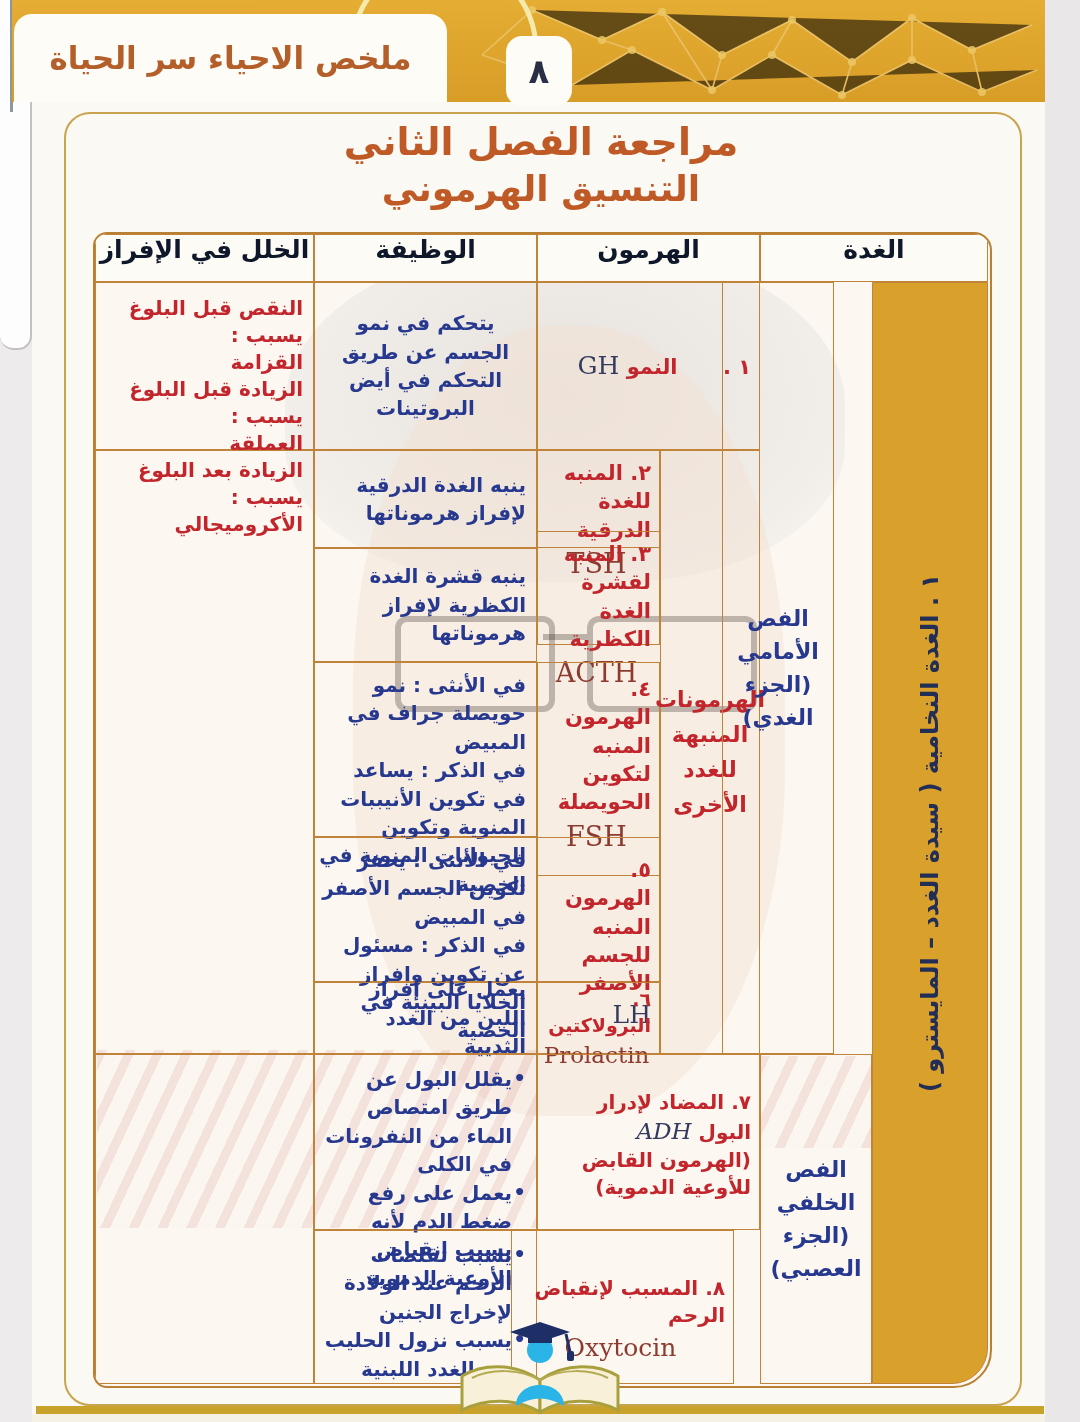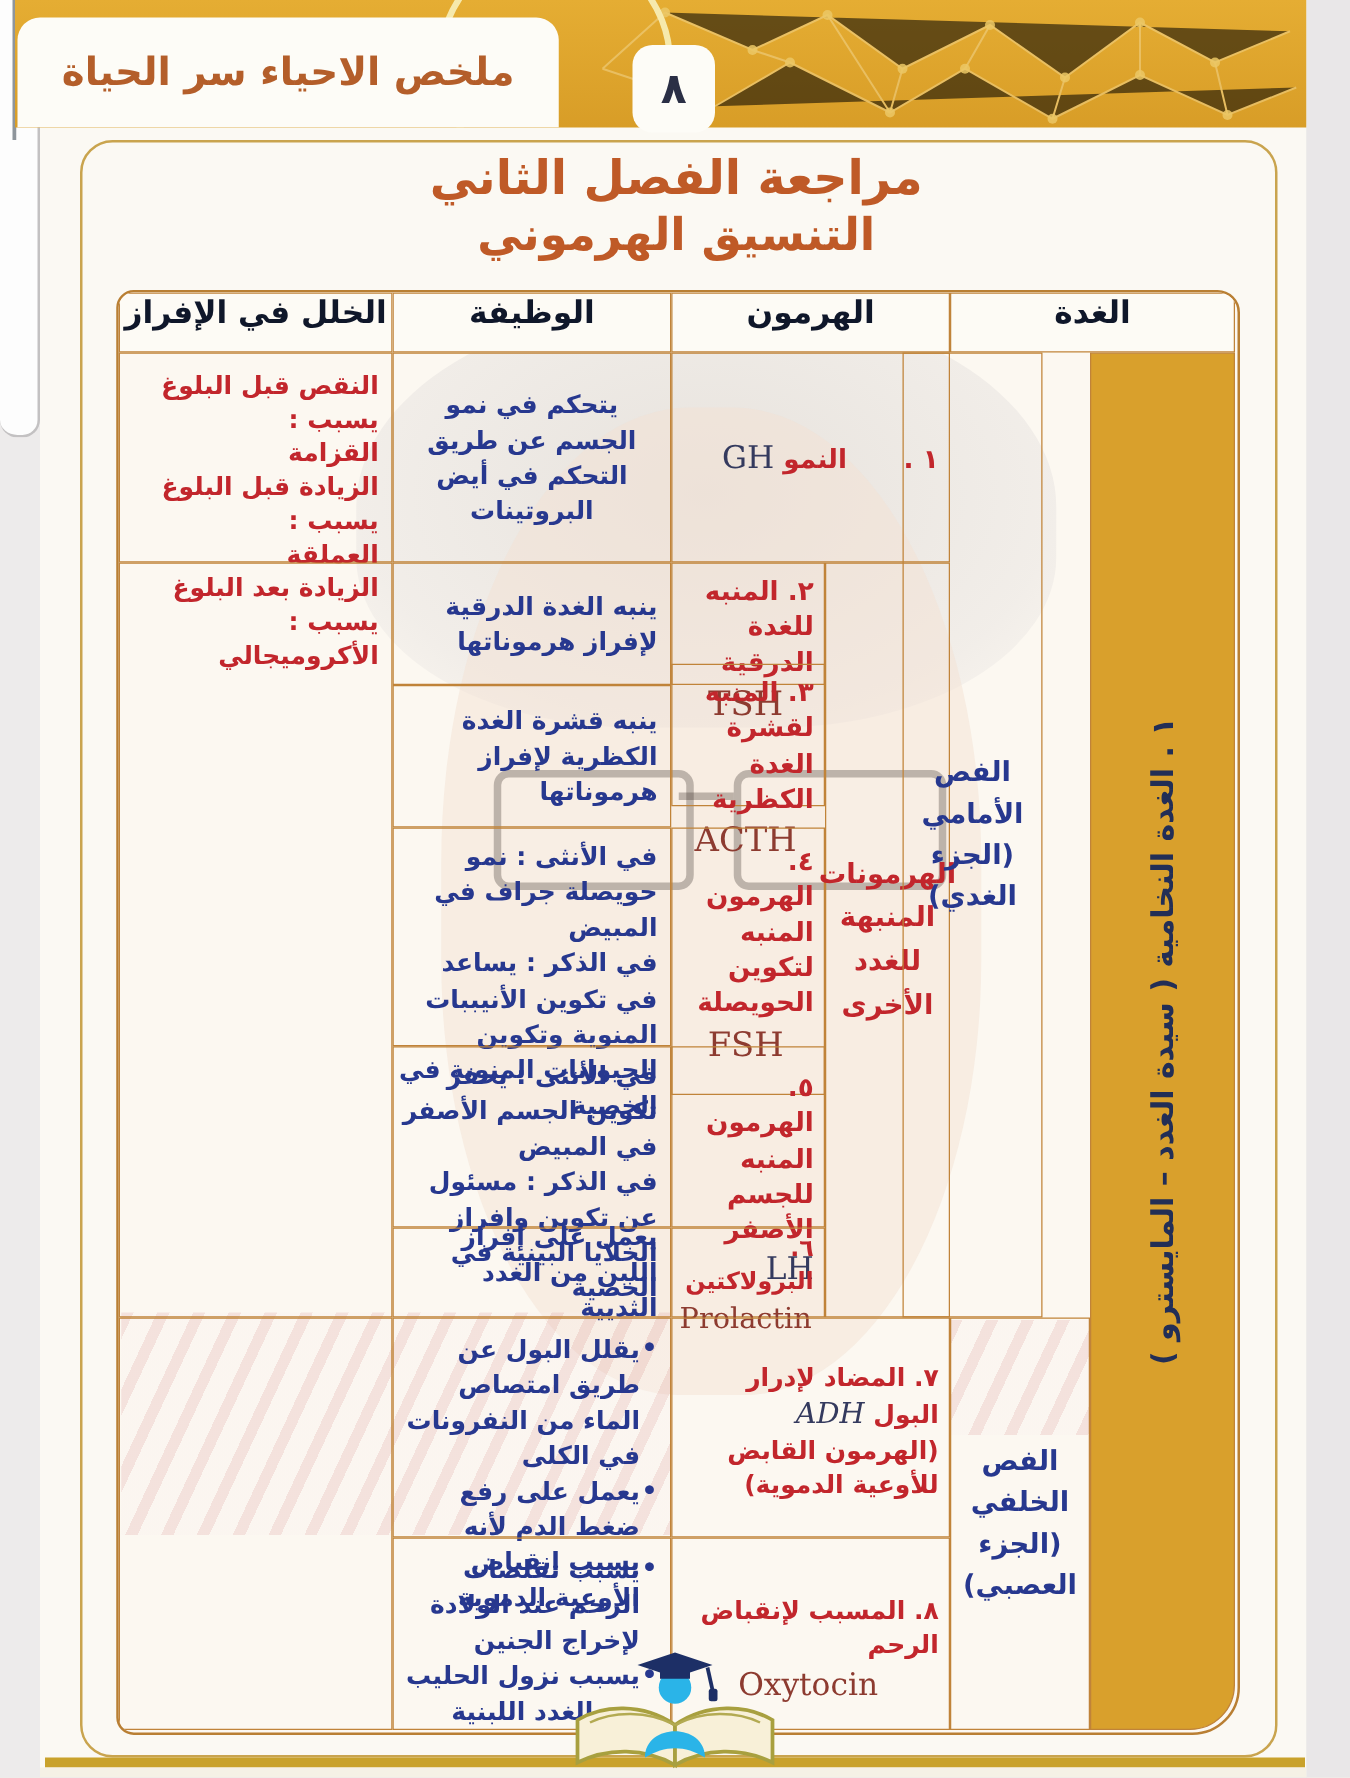--- a/index.html
+++ b/index.html
@@ -193,21 +193,21 @@
     </div>
     <div class="cell hcell" style="left:442px;top:748px;width:123px;height:72px;padding-top:4px;font-size:19px;">
       <span>٦. البرولاكتين</span>
       <span class="abbr-maroon" style="font-size:23px;">Prolactin</span>
     </div>
     <div class="cell hcell" style="left:442px;top:820px;width:223px;height:176px;padding-top:34px;font-size:20px;">
       <span>٧. المضاد لإدرار البول</span>
       <span class="abbr-dark" style="font-size:23px;font-style:italic;">ADH</span>
       <span class="pre" style="display:block;">(الهرمون القابض للأوعية الدموية)</span>
     </div>
-    <div class="cell hcell" style="left:442px;top:996px;width:223px;height:154px;padding-top:44px;font-size:20px;">
+    <div class="cell hcell" style="left:416px;top:996px;width:223px;height:154px;padding-top:44px;font-size:20px;">
       <span>٨. المسبب لإنقباض الرحم</span>
       <span class="abbr-maroon" style="font-size:25px;">Oxytocin</span>
     </div>
 
     <div class="cell stim-cell red-text pre" style="left:565px;top:216px;width:100px;height:604px;">الهرمونات
 المنبهة
 للغدد
 الأخرى</div>
 
     <div class="cell gland-cell blue-text pre" style="left:627px;top:48px;width:112px;height:772px;">الفص الأمامي

